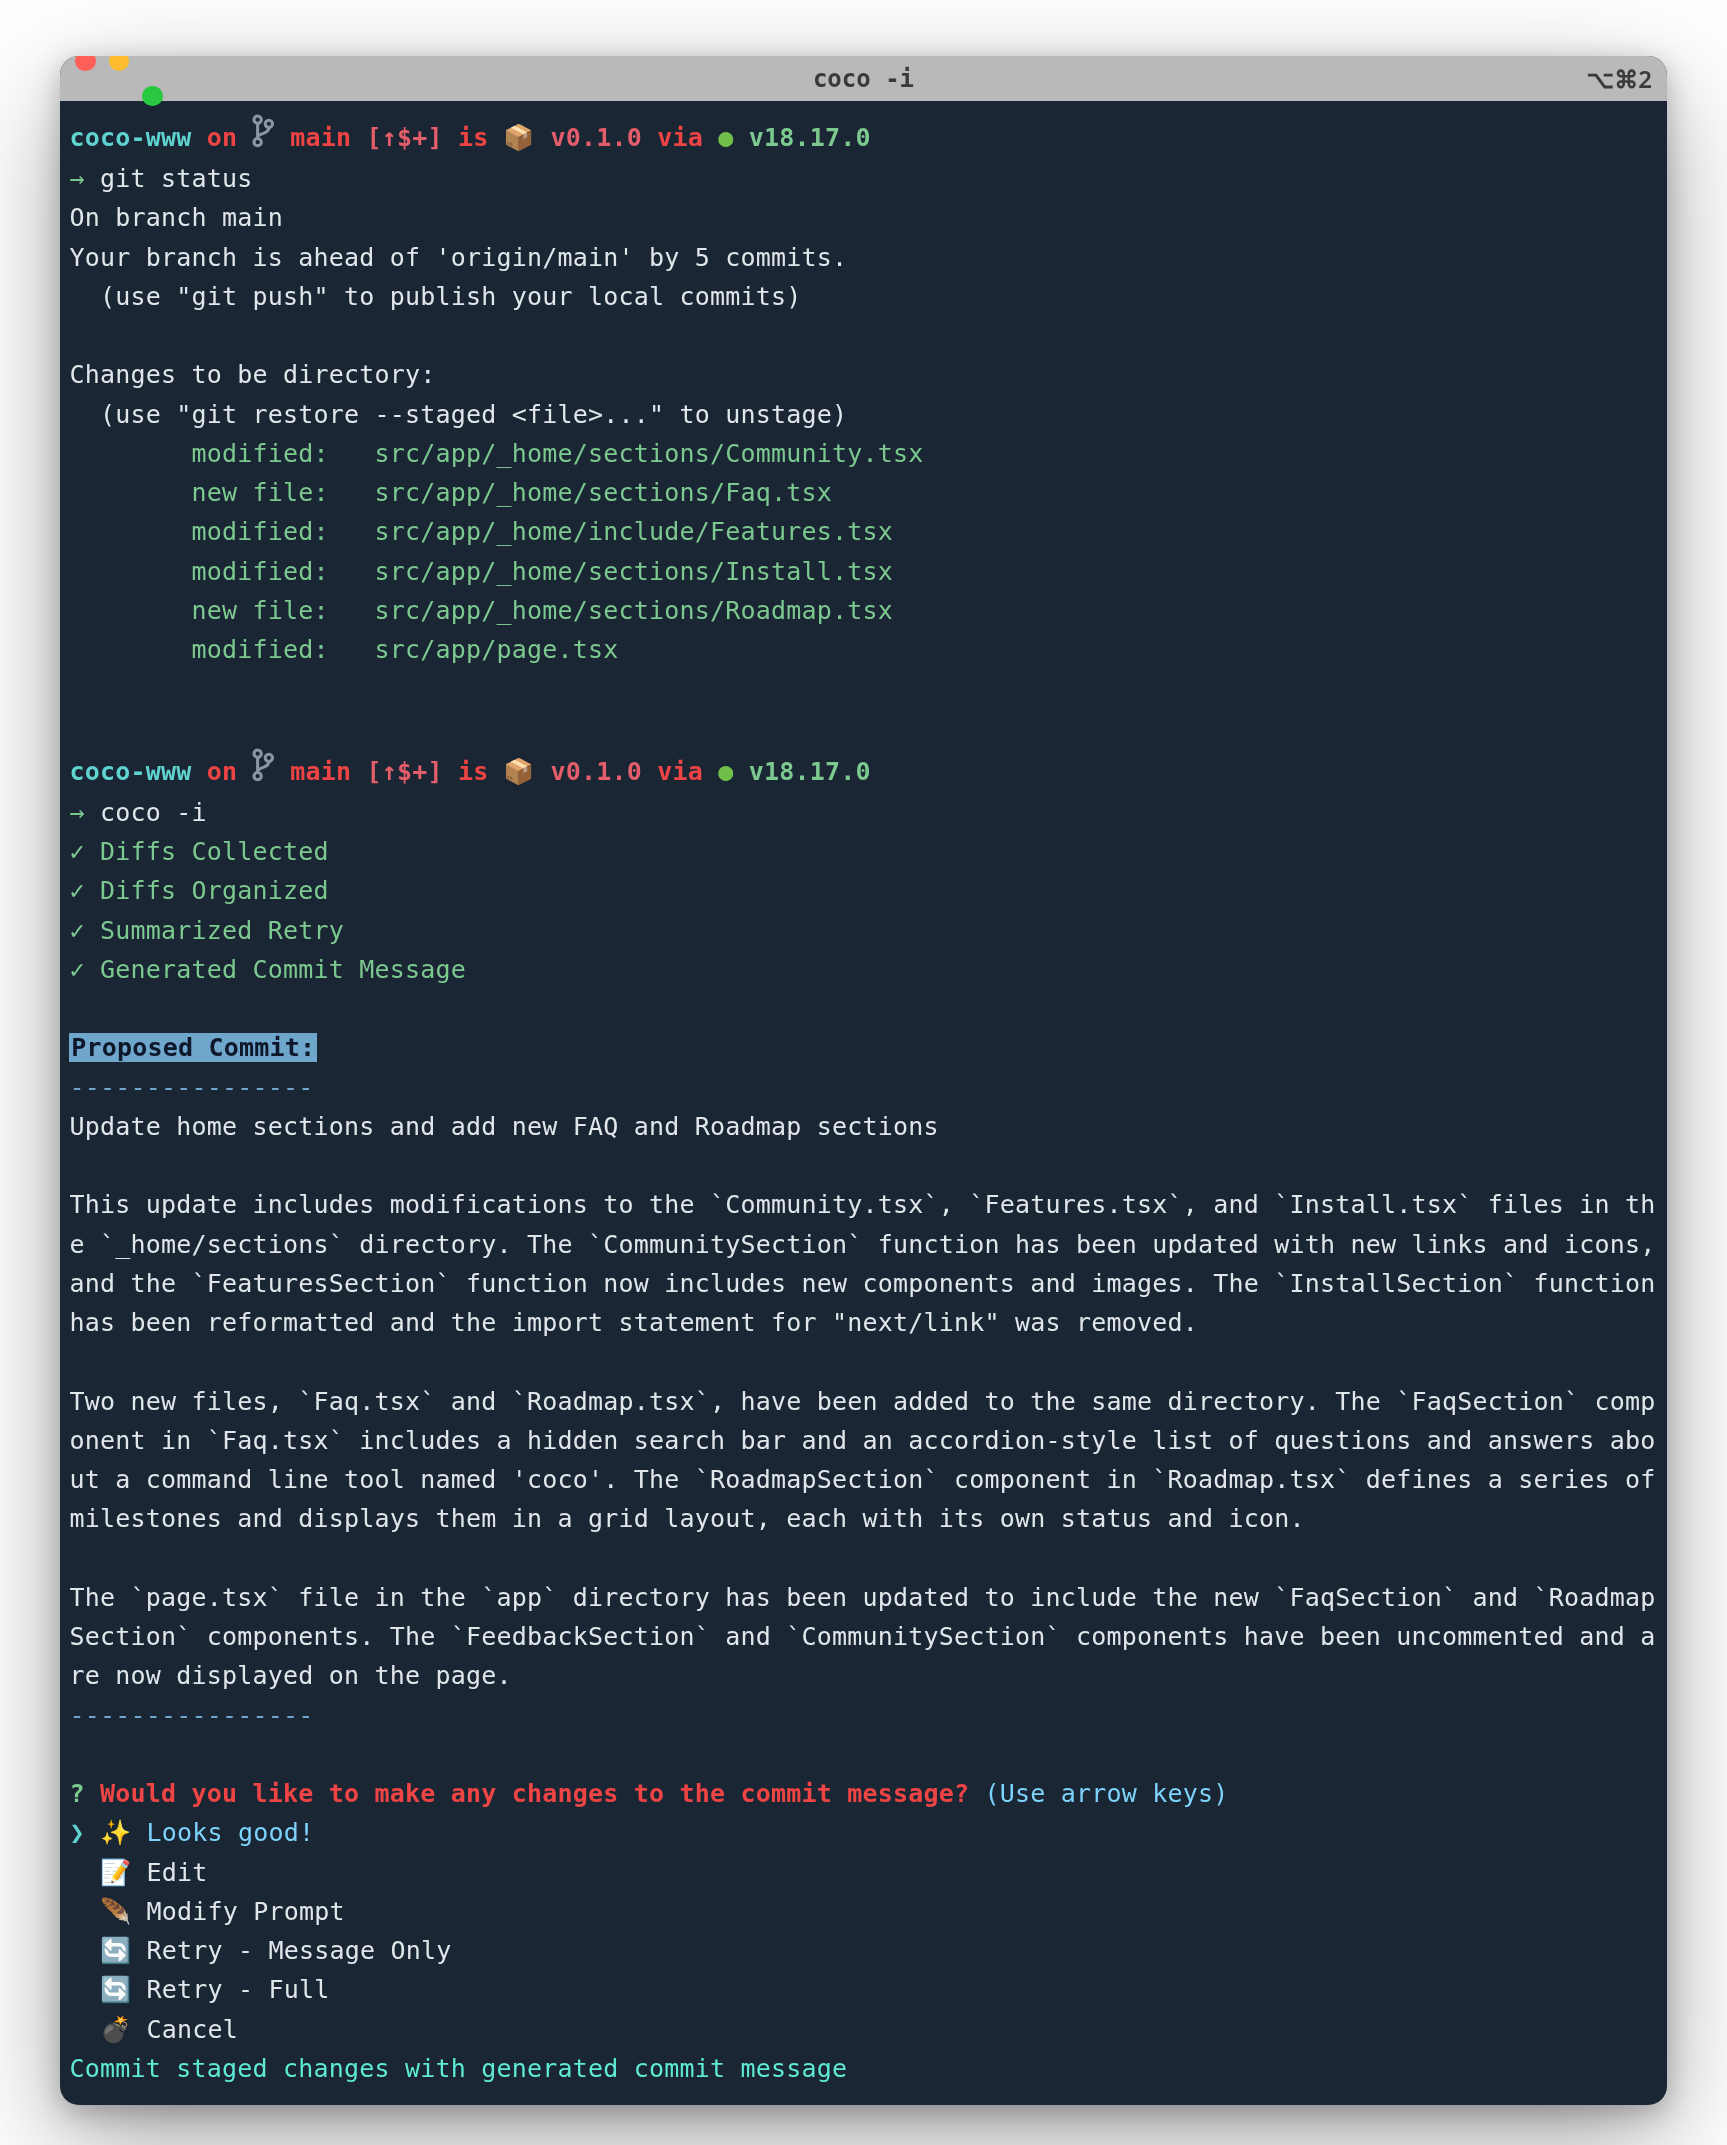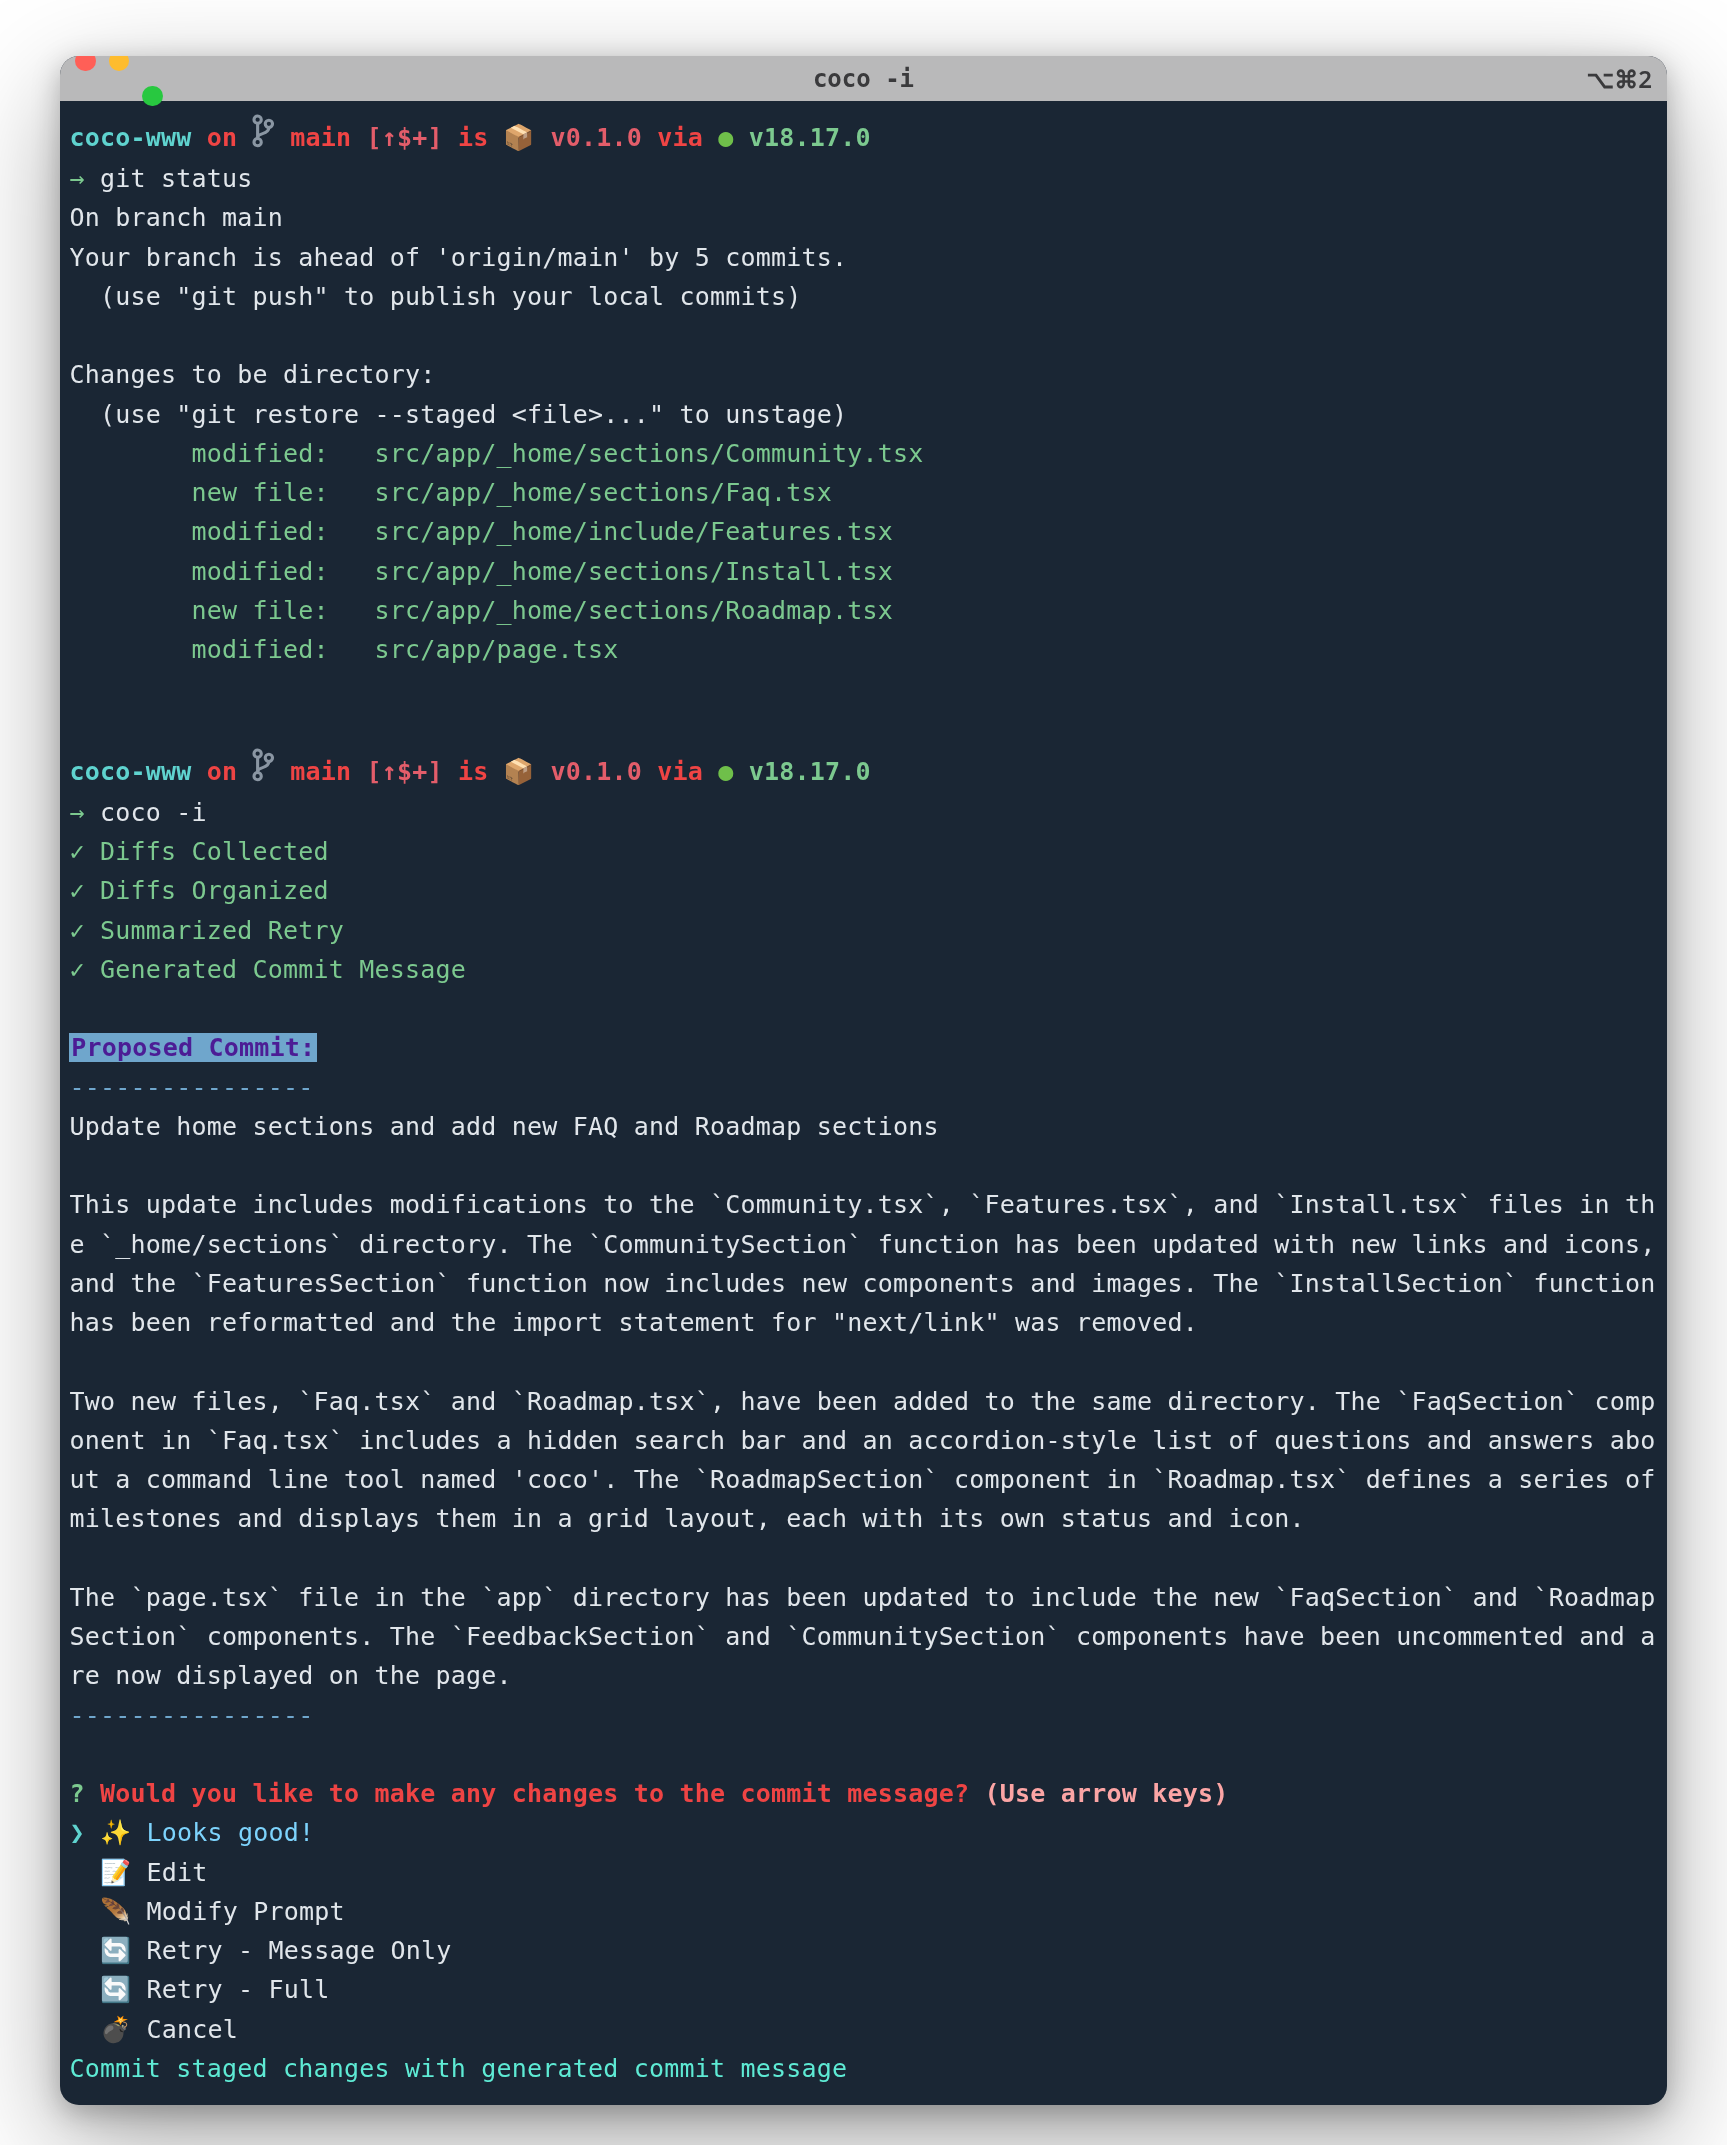--- a/index.html
+++ b/index.html
@@ -66,27 +66,27 @@
   }
   .cyan-b { color:#5fd3cf; font-weight:700; }
   .white-b { color:#ef4444; font-weight:700; }
   .red-b { color:#e35d6a; font-weight:700; }
   .grey { color:#5eead4; }
   .green { color:#7cc98f;margin-top:35px; }
   .gdot { color:#6fbf4a; }
   .yellow { color:#d9c97a; }
   .hl {
     background:#6fa6cc;
-    color:#4c1d95;
+    color:#0f172a;
     font-weight:700;
     padding: 0 1.9px;
   }
   .dashline { color:#6fa6cc; }
   .q { color:#7cc98f; font-weight:700; }
-  .hint { color:#fca5a5;font-weight:bold; }
+  .hint { color:#7dd3fc; }
   .selptr { color:#5fd3cf; }
   .seltxt { color:#7dd3fc; }
   .emoji { font-family: "Apple Color Emoji","Segoe UI Emoji",sans-serif; }
   .branch-icon {
     display:inline-block;
     width:0.9em;
     vertical-align:-1.9px;
   }
 </style>
 </head>

